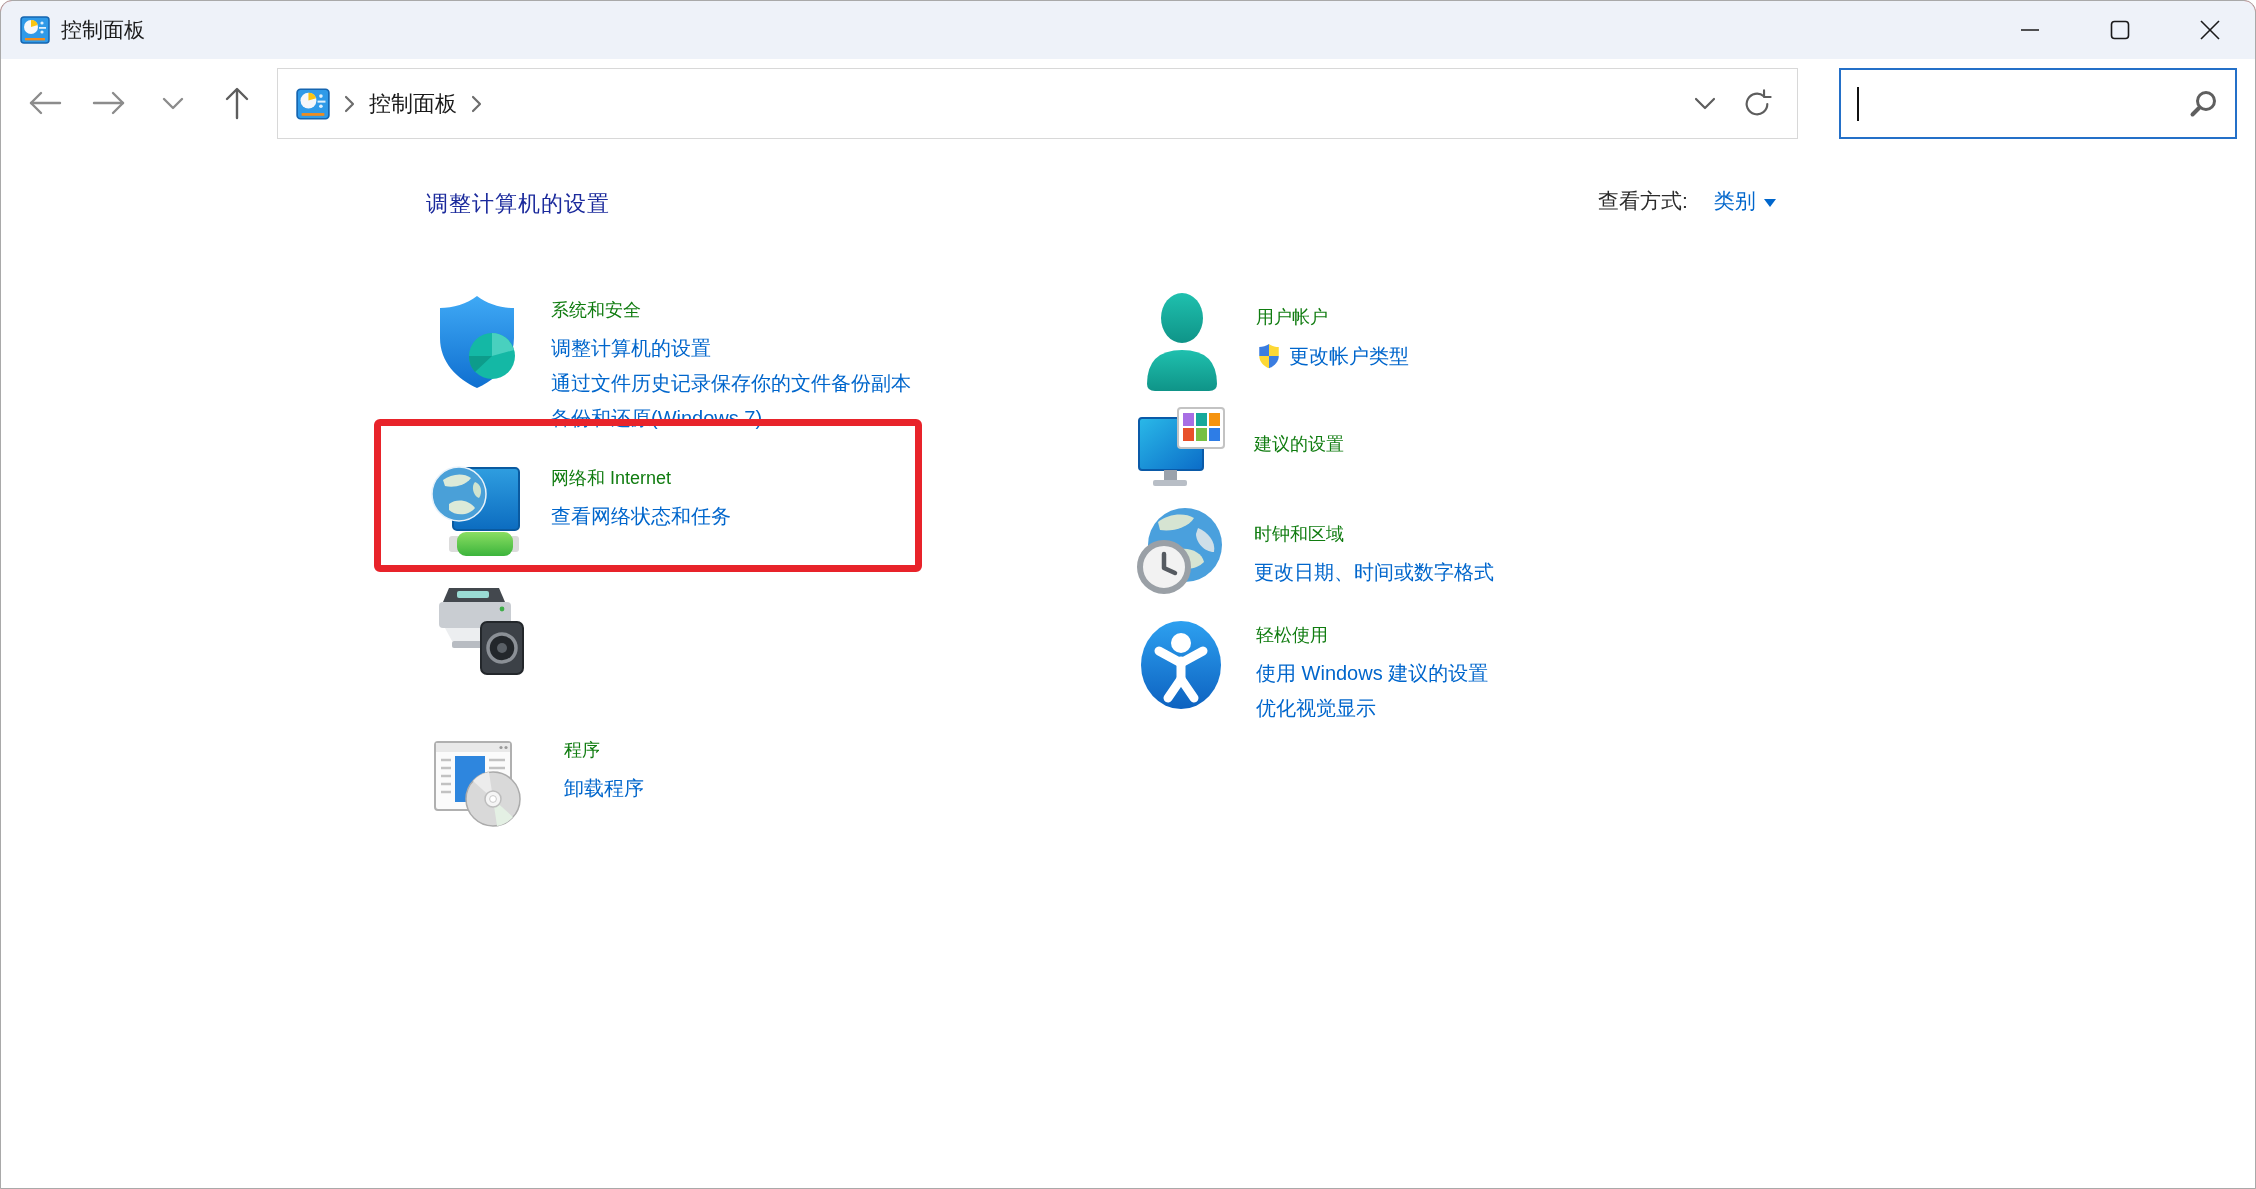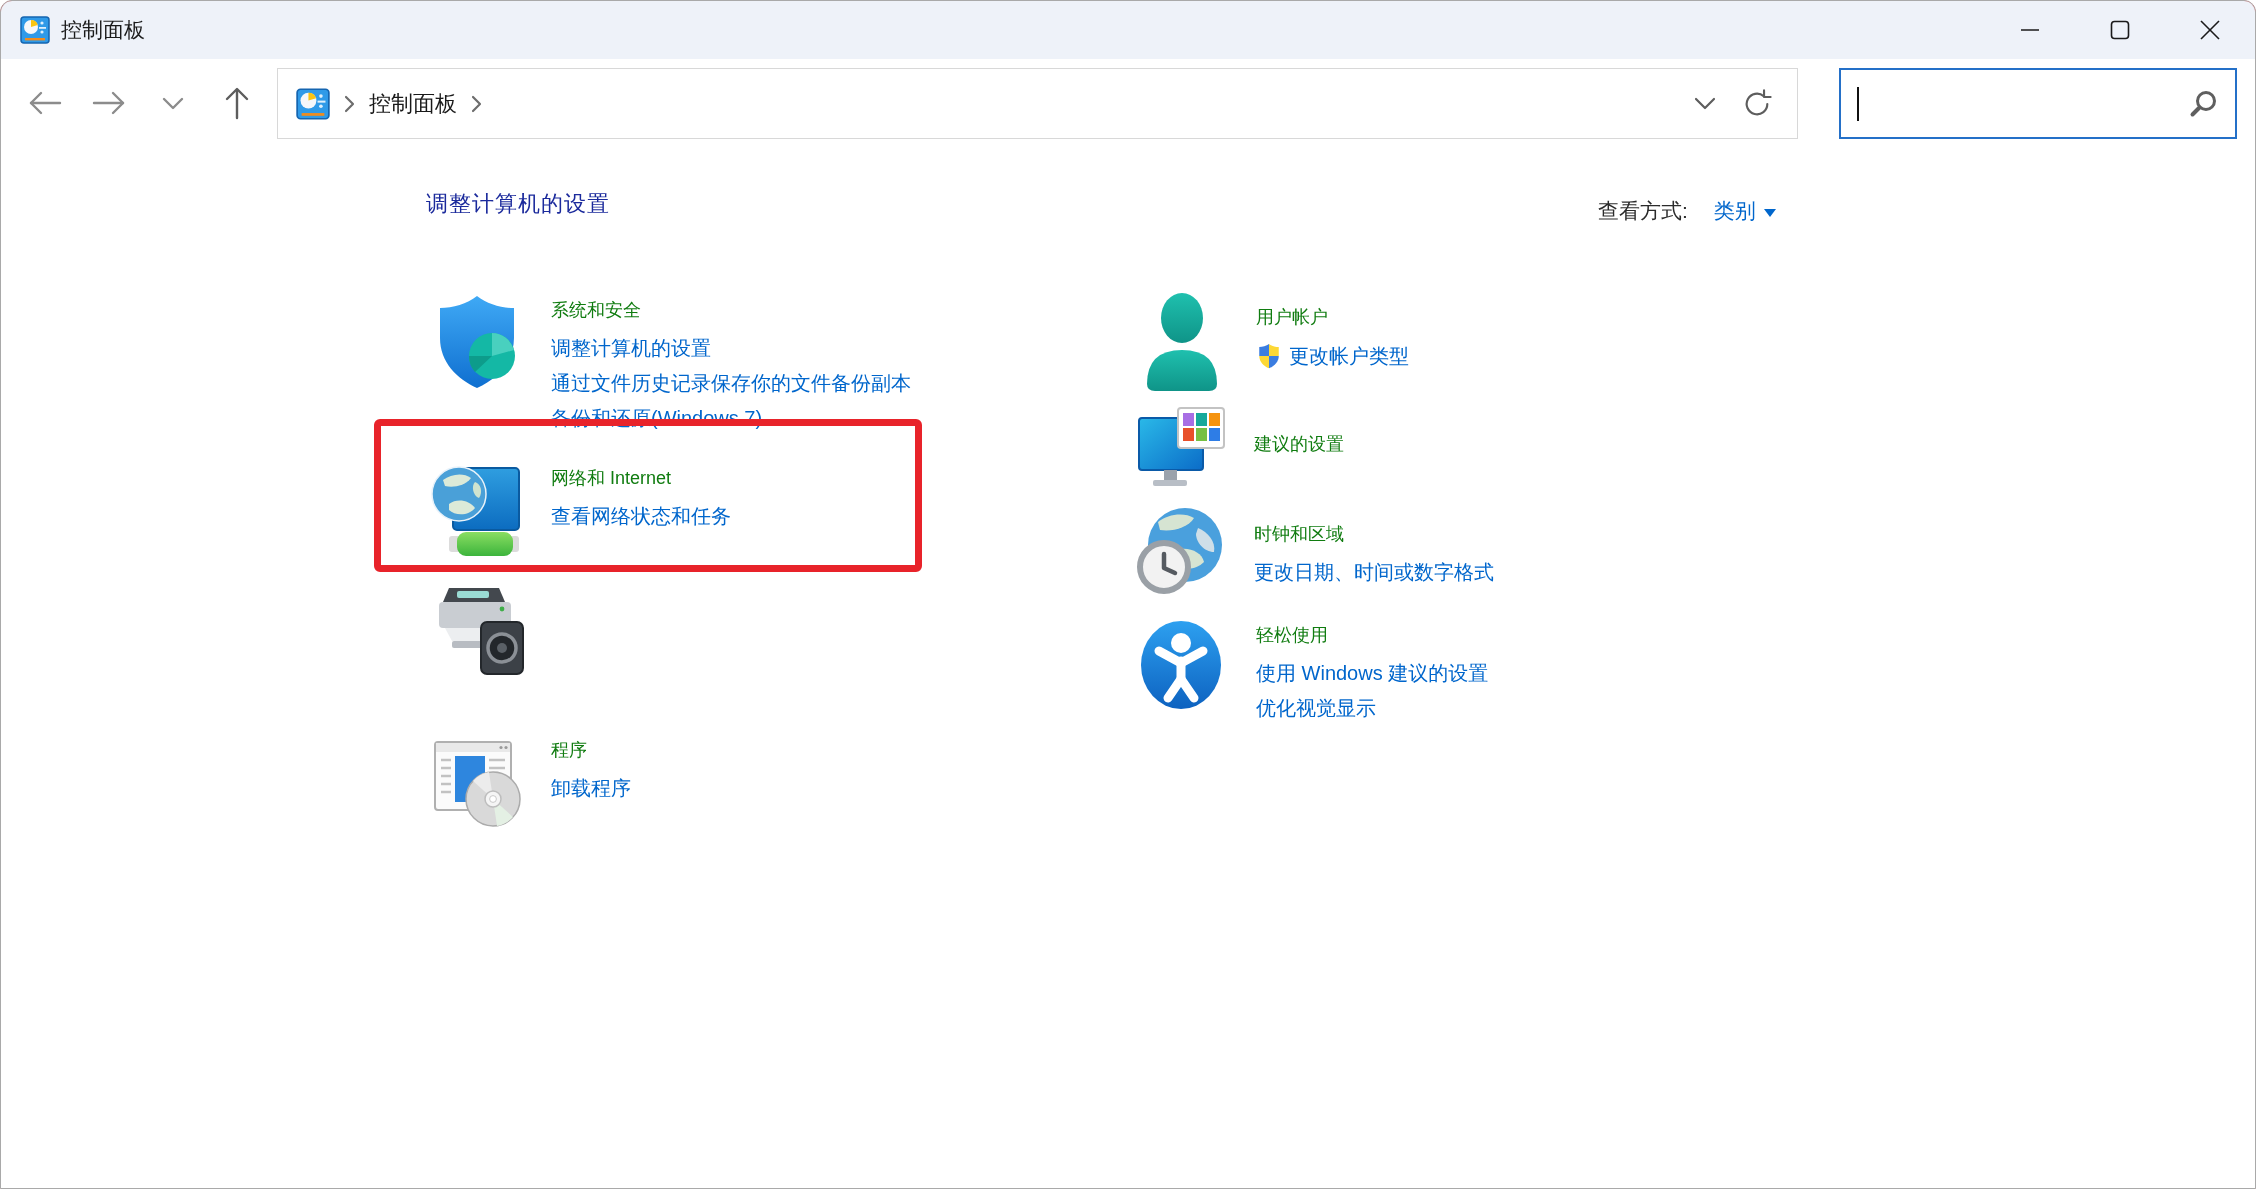--- a/index.html
+++ b/index.html
@@ -36,21 +36,21 @@
                padding:0 16px; }
   .searchbox .caret { width:2px; height:34px; background:#111; }
   .searchbox input { flex:1; border:none; outline:none; font-size:20px; height:40px;
                      background:transparent; }
   .searchbox .mag { width:30px; height:30px; }
 
   
   .content { position:absolute; left:0; top:150px; width:100%; height:1039px; background:#fff; }
   .page-title { position:absolute; left:425px; top:38px; font-size:22px; font-weight:400;
                 color:#1b2a9c; letter-spacing:1px; }
-  .viewby { position:absolute; left:1597px; top:46px; display:flex; align-items:center; font-size:21px; }
+  .viewby { position:absolute; left:1597px; top:36px; display:flex; align-items:center; font-size:21px; }
   .viewby .lbl { color:#2b2b2b; margin-right:26px; }
   .viewby .val { color:#0066cc; }
   .viewby .caret-down { width:0; height:0; border-left:6px solid transparent;
       border-right:6px solid transparent; border-top:8px solid #0066cc; margin-left:8px; margin-top:3px; }
 
   .cat { position:absolute; display:flex; }
   .cat .icon-box { flex:none; width:92px; margin-right:28px; }
   .cat .txt { }
   .cat h2 { font-size:18px; font-weight:400; color:#107c10; line-height:33px; margin-bottom:9px;
             white-space:nowrap; cursor:pointer; }
@@ -243,21 +243,21 @@
           <circle cx="71" cy="25" r="2.4" fill="#3fae49"></circle>
           <path d="M14 44 L68 44 L61 57 L21 57 Z" fill="#eceef0"></path>
           <rect x="21" y="57" width="40" height="7" rx="2" fill="#b8bcc2"></rect>
           <rect x="50" y="38" width="42" height="52" rx="6" fill="#3c4147" stroke="#23272b" stroke-width="2"></rect>
           <circle cx="71" cy="64" r="14" fill="#23272b" stroke="#8b9096" stroke-width="3.5"></circle>
           <circle cx="71" cy="64" r="5" fill="#5a6066"></circle>
         </svg>
       </div>
     </div>
 
-    <div class="cat" style="left:430px; top:583px;">
+    <div class="cat" style="left:430px; top:583px;gap:13px;">
       <div class="icon-box" style="margin-top:4px;">
         <svg width="95" height="92" viewBox="0 0 95 92">
           <rect x="4" y="4" width="76" height="68" rx="3" fill="#fbfbfb" stroke="#b0b0b0" stroke-width="2"></rect>
           <rect x="5" y="5" width="74" height="9" fill="#e9e9e9"></rect>
           <circle cx="70" cy="9.5" r="1.6" fill="#9a9a9a"></circle>
             <circle cx="75" cy="9.5" r="1.6" fill="#9a9a9a"></circle>
           <rect x="24" y="18" width="30" height="46" fill="#2e86de"></rect>
           <line x1="10" y1="22" x2="20" y2="22" stroke="#c2c2c2" stroke-width="2.5"></line>
           <line x1="10" y1="30" x2="20" y2="30" stroke="#c2c2c2" stroke-width="2.5"></line>
           <line x1="10" y1="38" x2="20" y2="38" stroke="#c2c2c2" stroke-width="2.5"></line>

